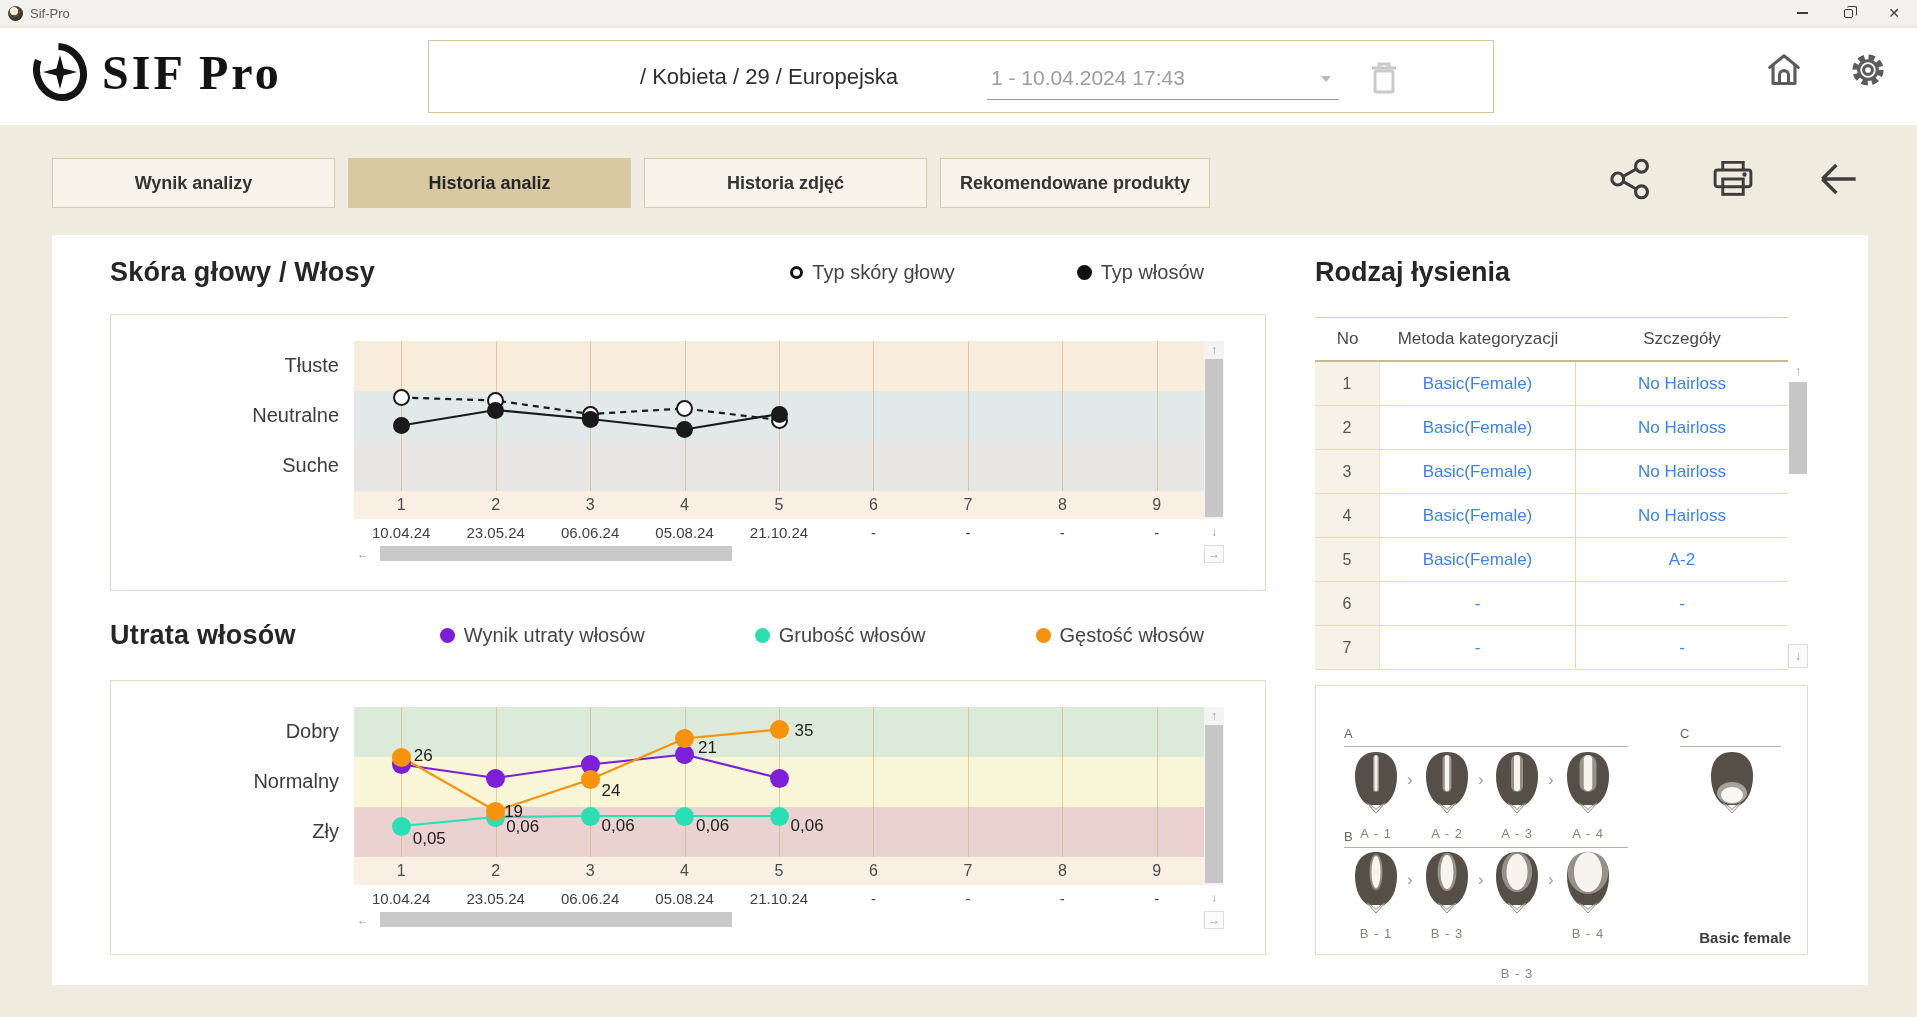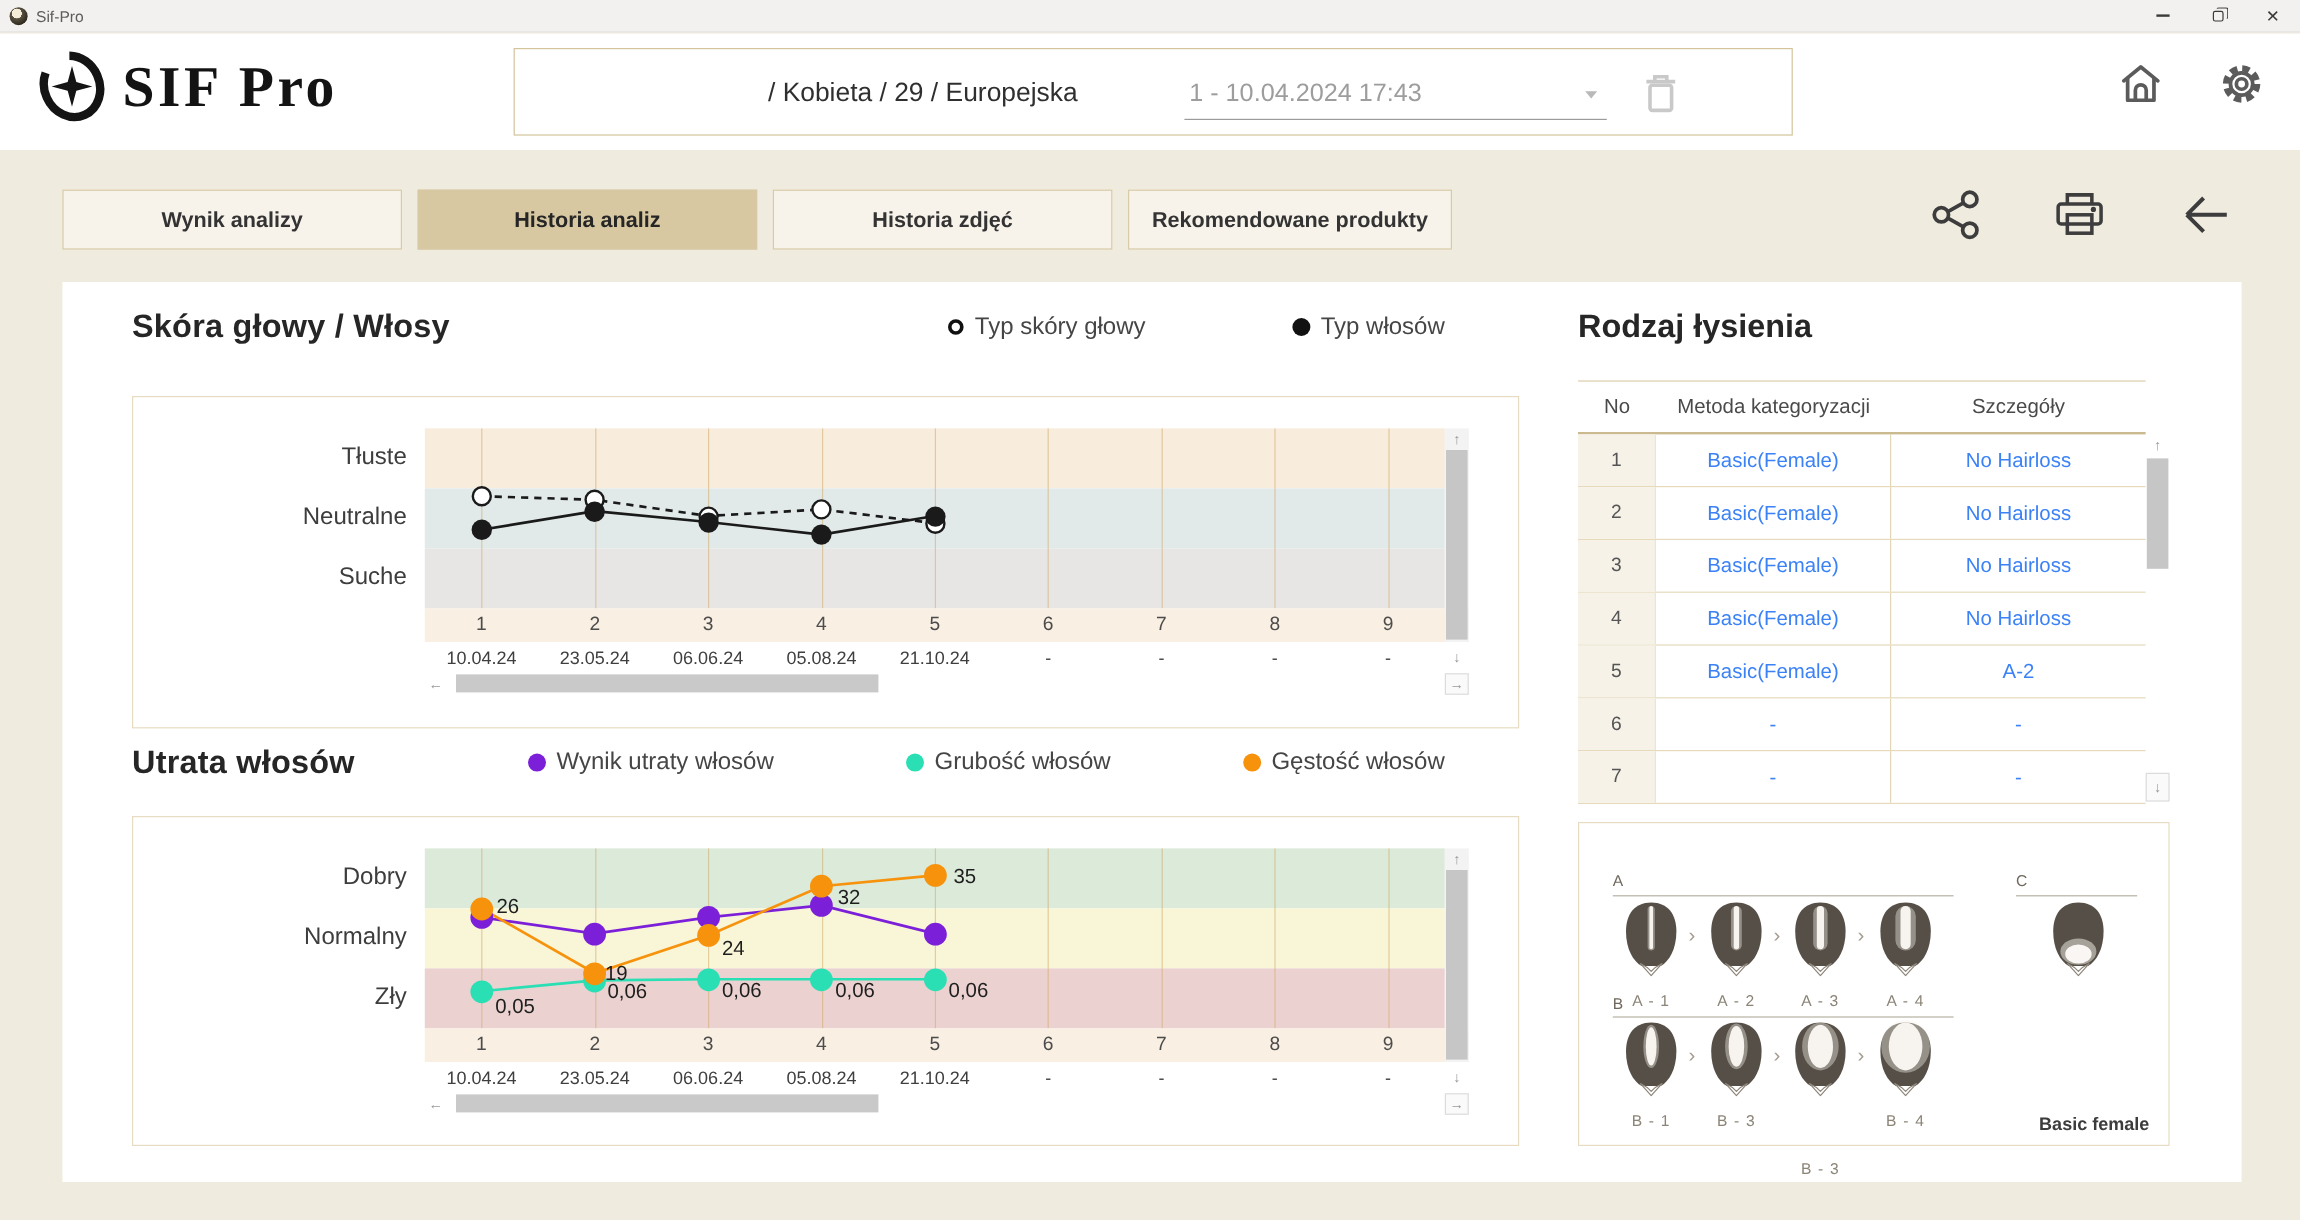--- a/index.html
+++ b/index.html
@@ -208,21 +208,21 @@
           <div class="legend-item">
             <div class="legend-ring"></div>
             <div class="legend-label">Typ skóry głowy</div>
           </div>
           <div class="legend-item">
             <div class="legend-dot" style="background: rgb(17, 17, 17);"></div>
             <div class="legend-label">Typ włosów</div>
           </div>
         </div>
     </div>
-    <div class="chart-box" id="chart1" style="left:58px; top:95px; height:277px;">
+    <div class="chart-box" id="chart1" style="left:58px; top:79px; height:277px;">
         <div class="ylab" style="top: 39px;">Tłuste</div>
         <div class="ylab" style="top: 89px;">Neutralne</div>
         <div class="ylab" style="top: 139px;">Suche</div>
         <div class="plot" style="left: 243px; top: 26px; width: 850px; height: 150px;">
           <div class="band" style="top: 0px; height: 50px; background: rgb(248, 236, 220);"></div>
           <div class="band" style="top: 50px; height: 50px; background: rgb(226, 233, 233);"></div>
           <div class="band" style="top: 100px; height: 50px; background: rgb(231, 230, 228);"></div>
           <div class="gridline" style="left: 47.2222px;"></div>
           <div class="gridline" style="left: 141.667px;"></div>
           <div class="gridline" style="left: 236.111px;"></div>
@@ -337,21 +337,21 @@
           <div class="pt" style="left: 226.611px; top: 48px; width: 19px; height: 19px; background: rgb(124, 31, 217);"></div>
           <div class="pt" style="left: 321.056px; top: 38px; width: 19px; height: 19px; background: rgb(124, 31, 217);"></div>
           <div class="pt" style="left: 415.5px; top: 61.5px; width: 19px; height: 19px; background: rgb(124, 31, 217);"></div>
           <div class="pt" style="left: 37.7222px; top: 40.5px; width: 19px; height: 19px; background: rgb(246, 146, 12);"></div>
           <div class="ptlab" style="left: 59.7222px; top: 39px;">26</div>
           <div class="pt" style="left: 132.167px; top: 94.5px; width: 19px; height: 19px; background: rgb(246, 146, 12);"></div>
           <div class="ptlab" style="left: 150.167px; top: 95px;">19</div>
           <div class="pt" style="left: 226.611px; top: 63px; width: 19px; height: 19px; background: rgb(246, 146, 12);"></div>
           <div class="ptlab" style="left: 247.611px; top: 73.5px;">24</div>
           <div class="pt" style="left: 321.056px; top: 22px; width: 19px; height: 19px; background: rgb(246, 146, 12);"></div>
-          <div class="ptlab" style="left: 344.056px; top: 30.5px;">32</div>
+          <div class="ptlab" style="left: 344.056px; top: 30.5px;">21</div>
           <div class="pt" style="left: 415.5px; top: 13px; width: 19px; height: 19px; background: rgb(246, 146, 12);"></div>
           <div class="ptlab" style="left: 440.5px; top: 13.5px;">35</div>
         </div>
         <div class="numrow" style="left: 243px; top: 176px; width: 870px; height: 28px;">
           <div class="numcell" style="left: 22.2222px; width: 50px;">1</div>
           <div class="numcell" style="left: 116.667px; width: 50px;">2</div>
           <div class="numcell" style="left: 211.111px; width: 50px;">3</div>
           <div class="numcell" style="left: 305.556px; width: 50px;">4</div>
           <div class="numcell" style="left: 400px; width: 50px;">5</div>
           <div class="numcell" style="left: 494.444px; width: 50px;">6</div>

